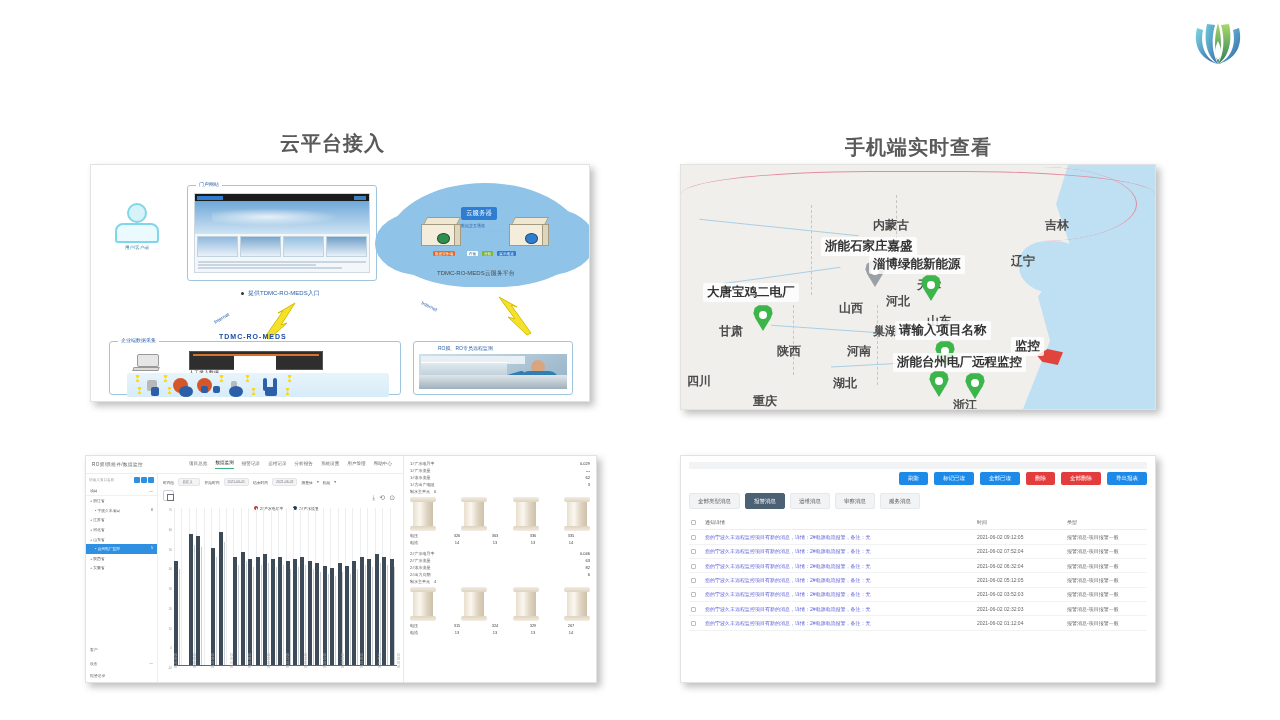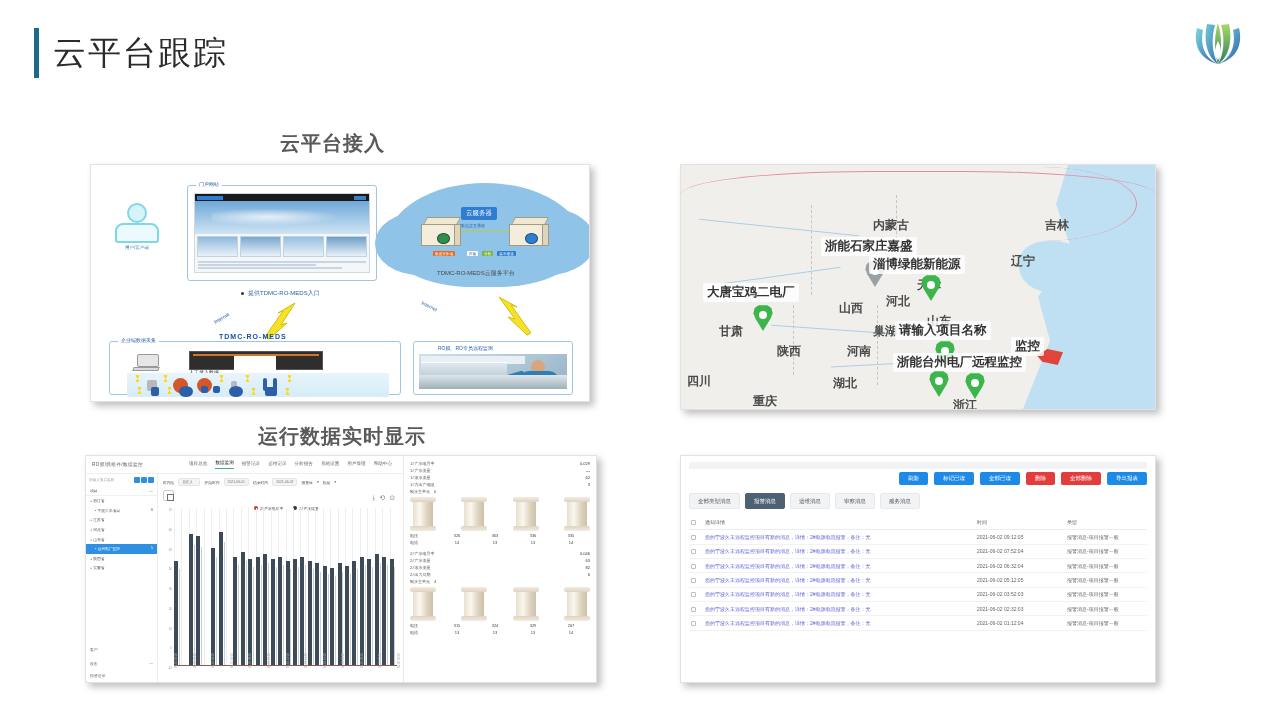--- a/index.html
+++ b/index.html
@@ -266,24 +266,20 @@
         border-radius:1px; vertical-align:middle; }
   .col-chk{width:14px;}
   .col-time{width:90px;}
   .col-type{width:82px;}
 </style>
 </head>
 <body>
 
 <div class="slide">
 
-  <div class="title-wrap">
-    <div class="title-bar"></div>
-    <div class="title-text">云平台跟踪</div>
-  </div>
 
   <div class="logo-wrap">
     <div class="logo-mark">
       <svg width="56" height="56" viewBox="0 0 56 56">
         <defs>
           <linearGradient id="lg1" x1="0" y1="0" x2="1" y2="1">
             <stop offset="0" stop-color="#7fd6e0"></stop>
               <stop offset="1" stop-color="#2b5fa8"></stop>
           </linearGradient>
           <linearGradient id="lg2" x1="0" y1="0" x2="0" y2="1">
@@ -299,21 +295,21 @@
         <path d="M17 10 C13 28 18 44 28 50 C22 40 21 24 25 11 Z" fill="url(#lg3)"></path>
         <path d="M49 14 C53 30 47 45 28 50 C42 44 46 30 43 16 Z" fill="url(#lg1)"></path>
         <path d="M39 10 C43 28 38 44 28 50 C34 40 35 24 31 11 Z" fill="url(#lg2)"></path>
         <path d="M28 9 C24 22 24 38 28 50 C32 38 32 22 28 9 Z" fill="url(#lg2)"></path>
         <path d="M28 27 C24 35 24 42 28 46 C32 42 32 35 28 27 Z" fill="#ffffff"></path>
       </svg>
     </div>
   </div>
 
   <div class="panel-title" style="left:280px; top:130px;">云平台接入</div>
-  <div class="panel-title" style="left:258px; top:423px;">运行数据实时显示</div>
+  <div class="panel-title" style="left:845px; top:134px;">手机端实时查看</div>
 
   <div class="fig" id="fig1">
     <div class="f1">
       <div class="f1-person">
         <div class="head"></div>
           <div class="body"></div>
         <div class="lbl">用户/客户端</div>
       </div>
 
       <div class="f1-box" id="f1-web">

